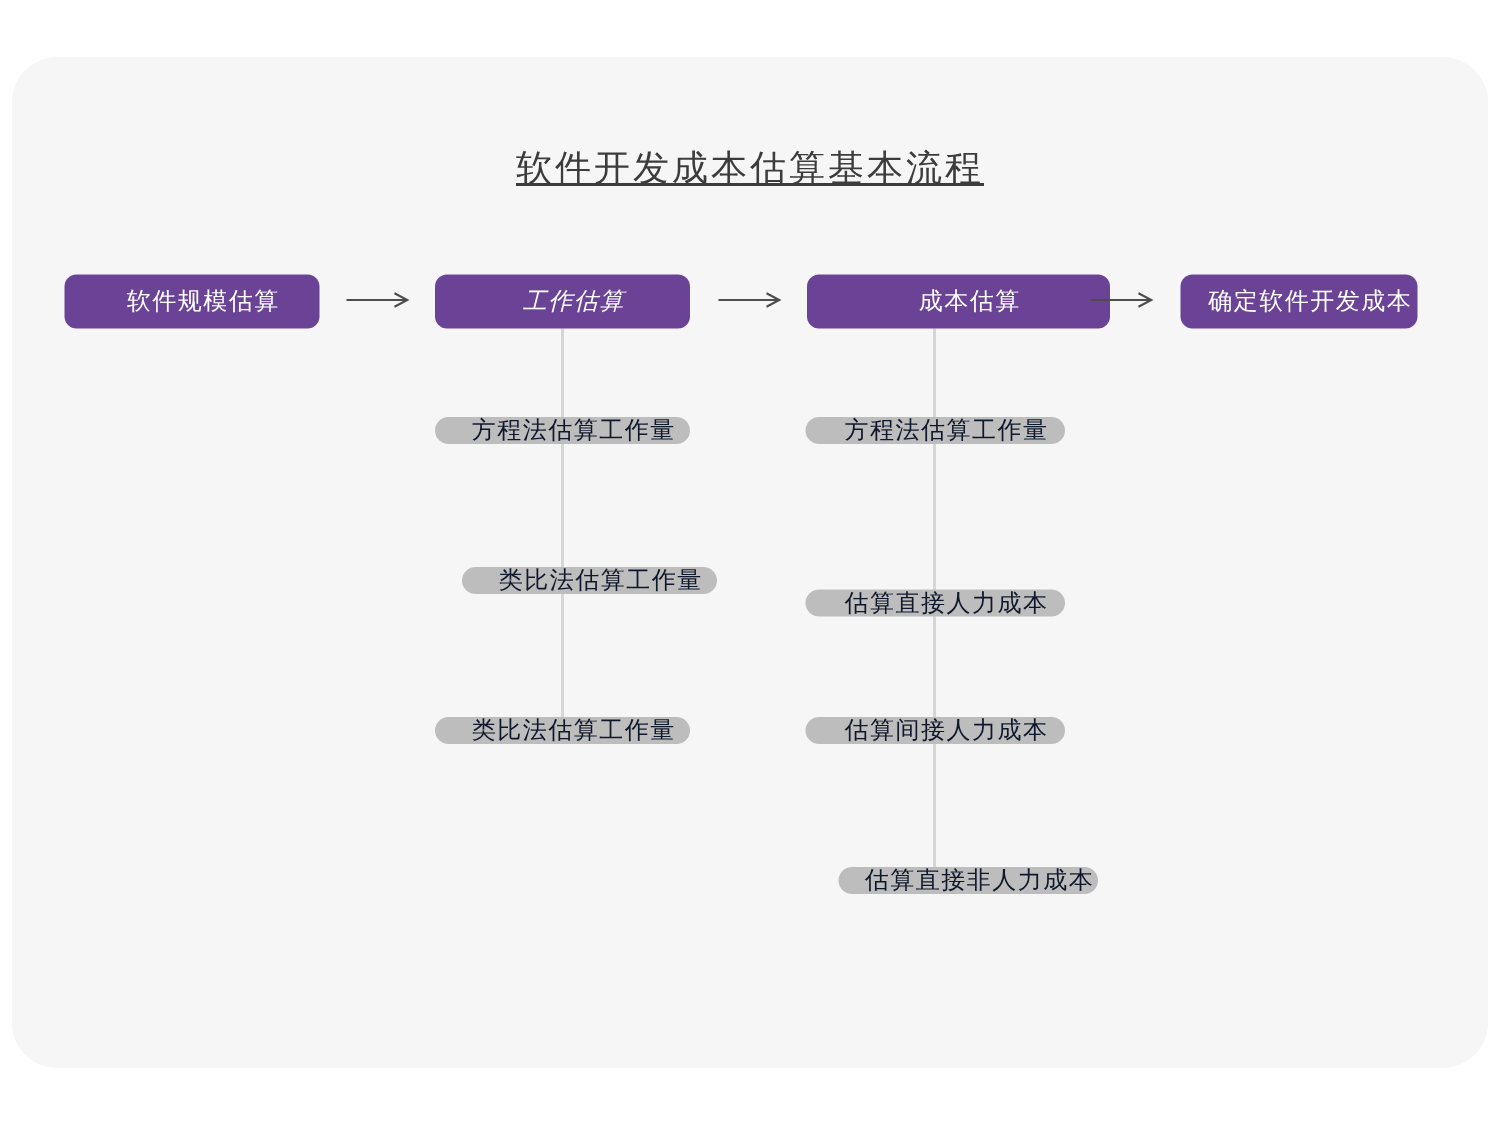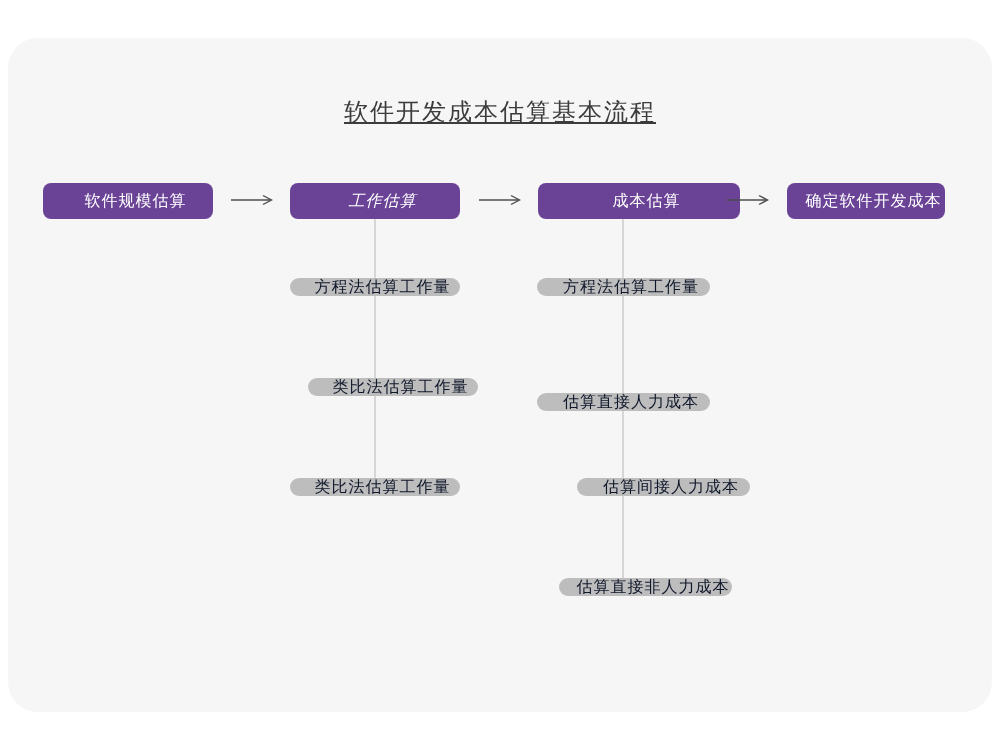--- a/index.html
+++ b/index.html
@@ -55,21 +55,21 @@
   
   .work-line { left:374px; top:219px; height:277px; }
   .work-0 { left:290px; top:278px; width:170px; }
   .work-1 { left:290px; top:378px; width:170px;margin-left:18px; }
   .work-2 { left:290px; top:478px; width:170px; }
 
   
   .cost-line { left:622px; top:219px; height:377px; }
   .cost-0 { left:537px; top:278px; width:173px; }
   .cost-1 { left:537px; top:378px; width:173px;margin-top:15px; }
-  .cost-2 { left:537px; top:478px; width:173px;margin-left:40px; }
+  .cost-2 { left:537px; top:478px; width:173px; }
   .cost-3 { left:559px; top:578px; width:173px; }
 </style>
 </head>
 <body>
 
 <div class="card"></div>
 
 <div class="title">软件开发成本估算基本流程</div>
 
 <div class="vline work-line"></div>

